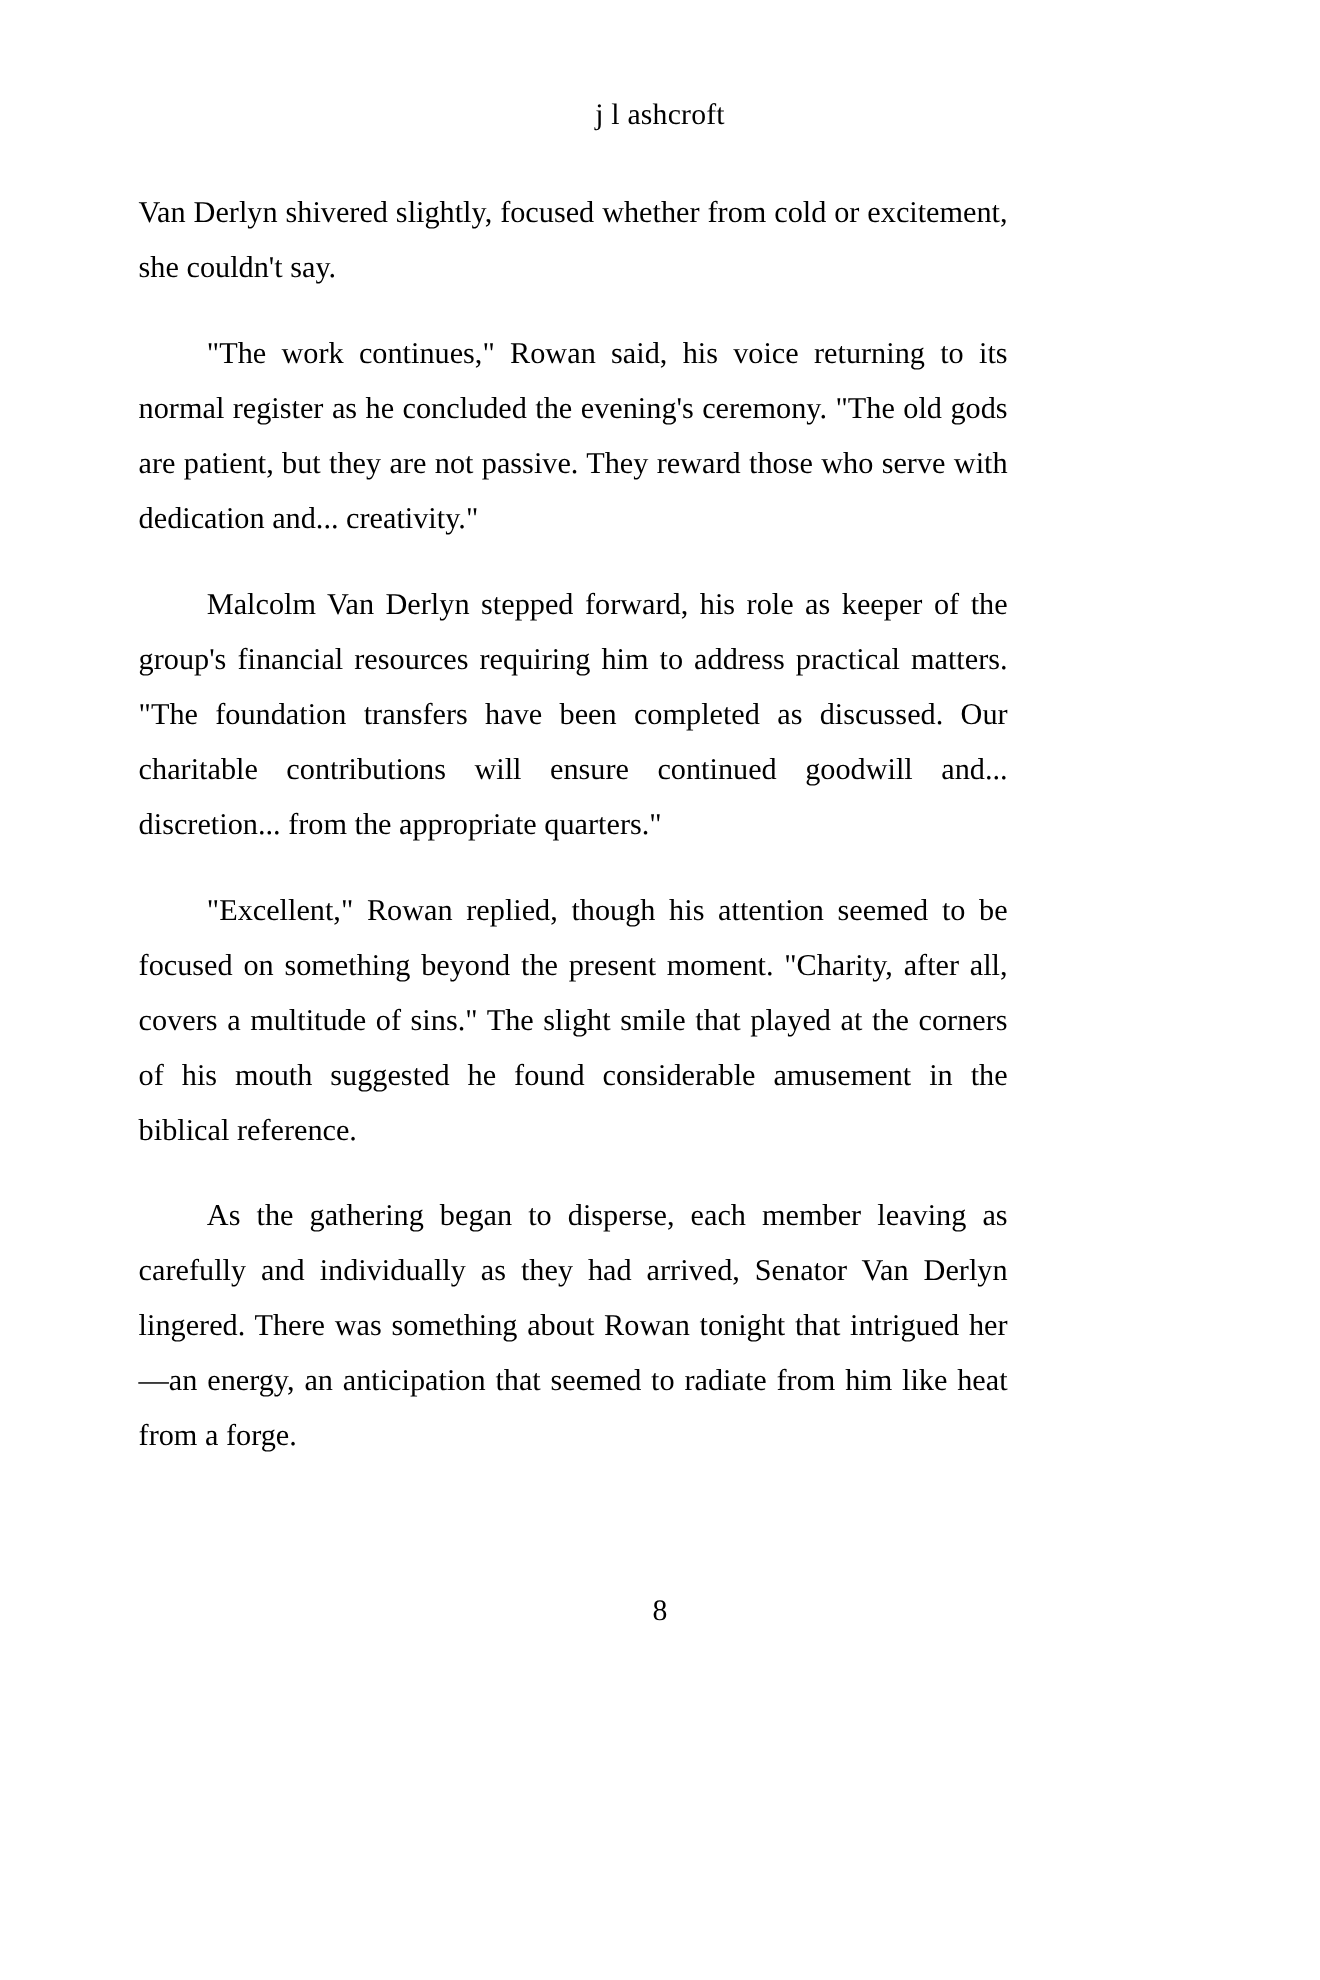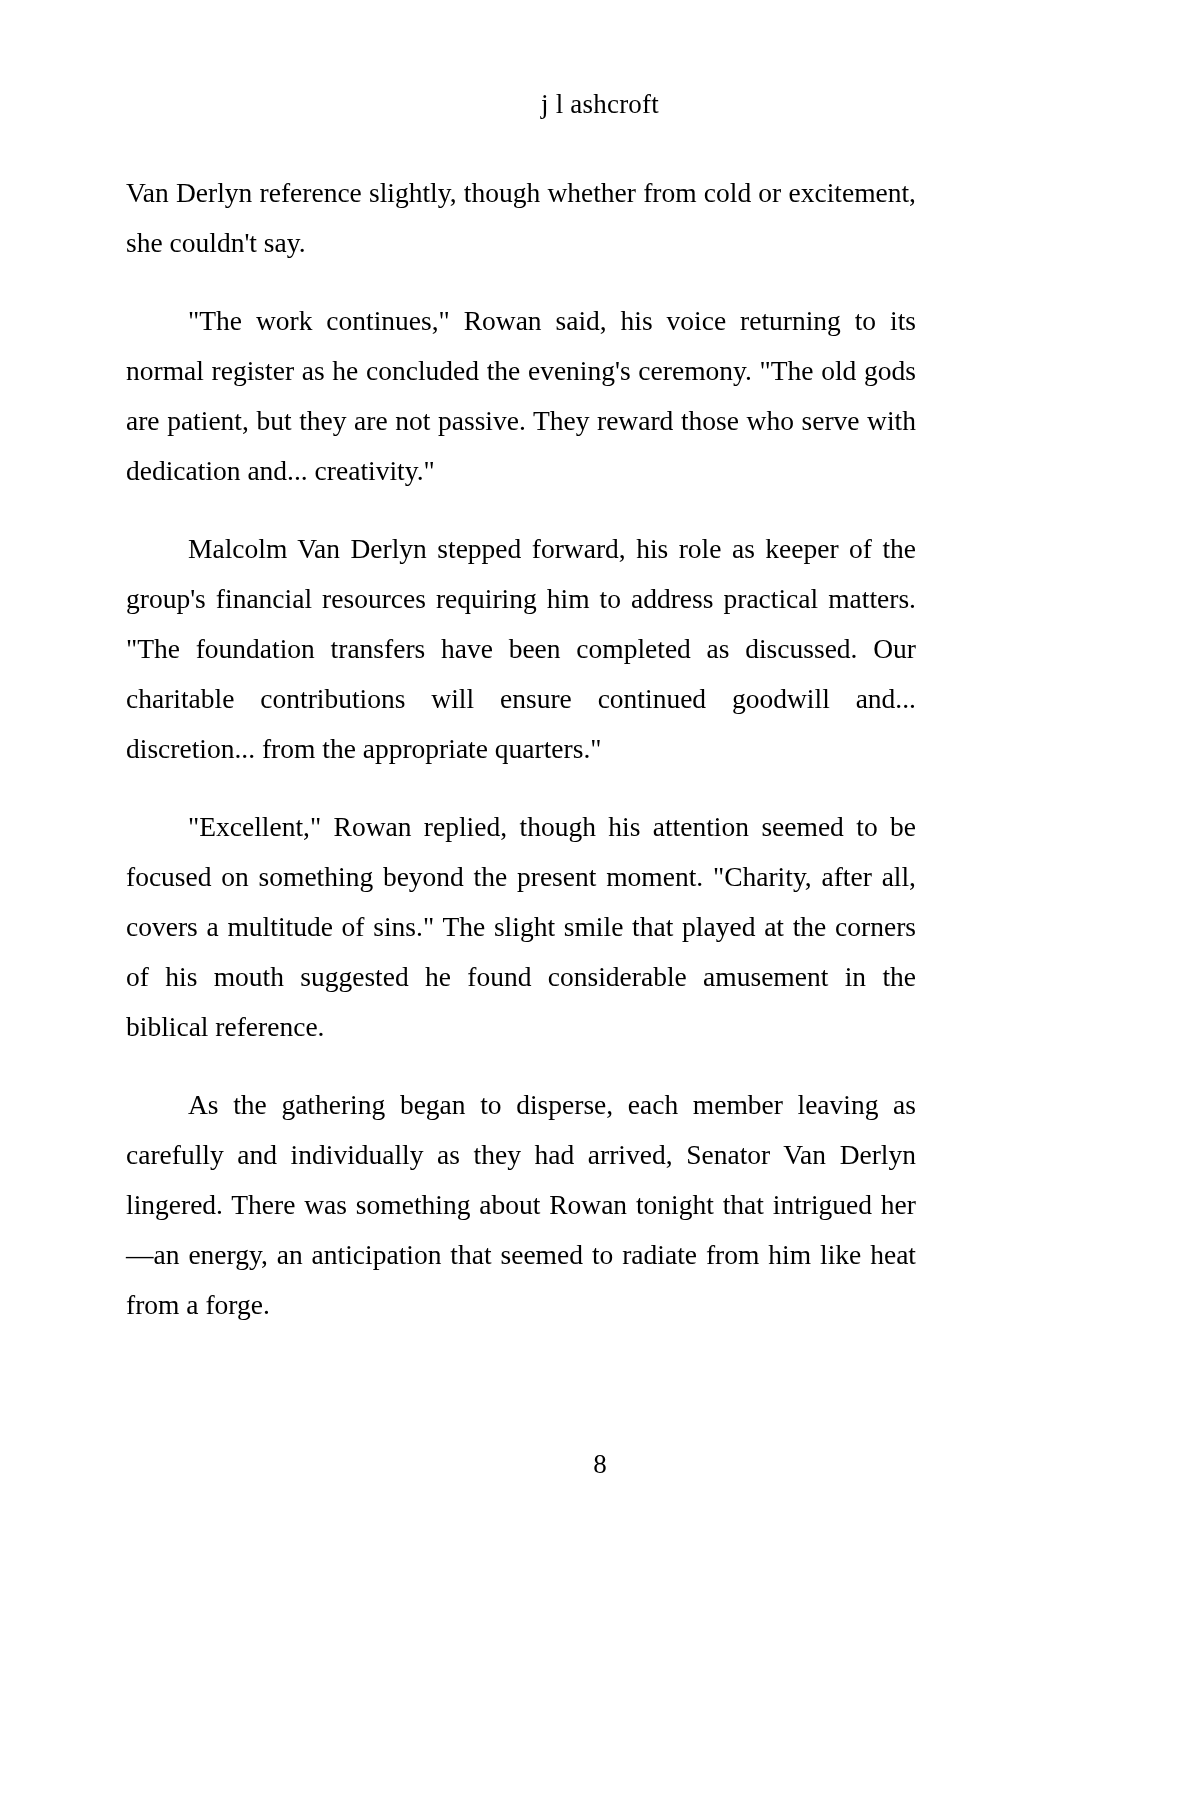--- a/index.html
+++ b/index.html
@@ -62,21 +62,21 @@
   }
 </style>
 </head>
 <body>
 
 <div class="page">
 
   <div class="running-head">j l ashcroft</div>
 
   <div class="body-text">
-    <p class="para">Van Derlyn reference slightly, though whether from cold or excitement, she couldn't say.</p>
+    <p class="para">Van Derlyn shivered slightly, focused whether from cold or excitement, she couldn't say.</p>
     <p class="para indent">"The work continues," Rowan said, his voice returning to its normal register as he concluded the evening's ceremony. "The old gods are patient, but they are not passive. They reward those who serve with dedication and... creativity."</p>
     <p class="para indent">Malcolm Van Derlyn stepped forward, his role as keeper of the group's financial resources requiring him to address practical matters. "The foundation transfers have been completed as discussed. Our charitable contributions will ensure continued goodwill and... discretion... from the appropriate quarters."</p>
     <p class="para indent">"Excellent," Rowan replied, though his attention seemed to be focused on something beyond the present moment. "Charity, after all, covers a multitude of sins." The slight smile that played at the corners of his mouth suggested he found considerable amusement in the biblical reference.</p>
     <p class="para indent">As the gathering began to disperse, each member leaving as carefully and individually as they had arrived, Senator Van Derlyn lingered. There was something about Rowan tonight that intrigued her—an energy, an anticipation that seemed to radiate from him like heat from a forge.</p>
   </div>
 
   <div class="page-number">8</div>
 
 </div>
 

